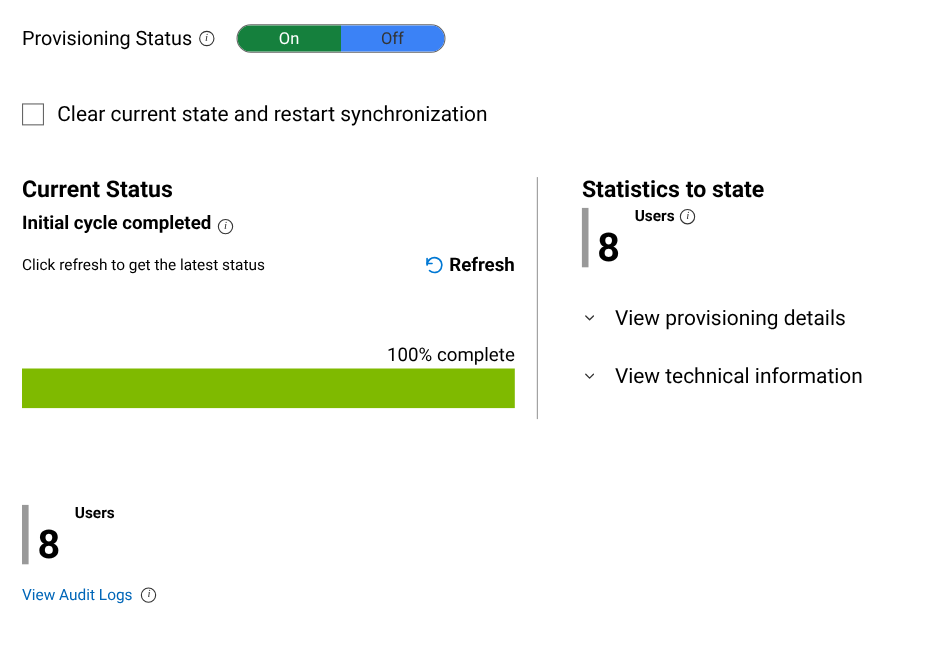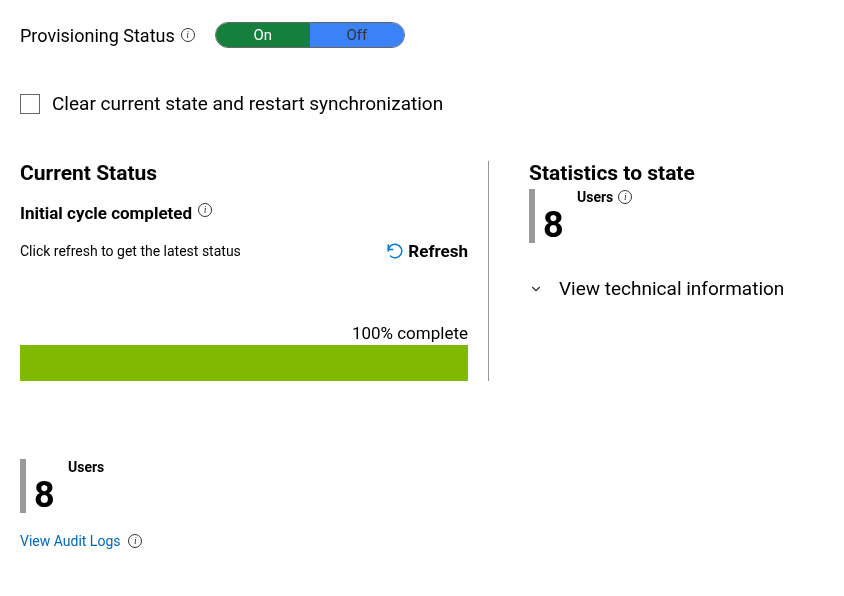--- a/index.html
+++ b/index.html
@@ -105,23 +105,23 @@
       padding-left: 40px;
     }
     .section-heading {
       font-size: 21px;
       font-weight: 700;
       color: #000;
       margin-bottom: 4px;
     }
     .cycle-row {
       display: flex;
-      align-items: flex-start;
+      align-items: flex-end;
       gap: 6px;
-      margin-top: 18px;
+      margin-top: 8px;
     }
     .cycle-label {
       font-size: 17px;
       font-weight: 700;
       color: #000;
     }
     .refresh-row {
       display: flex;
       align-items: center;
       justify-content: space-between;
@@ -274,20 +274,26 @@
       <div class="stat-marker"></div>
       <div class="stat-content">
         <div class="stat-label-row">
           <span class="stat-label">Users</span>
           <span class="info-icon">i</span>
         </div>
         <div class="stat-value">8</div>
       </div>
     </div>
 
+    <div class="expand-row">
+      <svg class="chevron-icon" viewBox="0 0 24 24" fill="none" stroke="#333" stroke-width="2" stroke-linecap="round" stroke-linejoin="round">
+        <polyline points="6 9 12 15 18 9"></polyline>
+      </svg>
+      <span class="expand-label">View provisioning details</span>
+    </div>
 
     <div class="expand-row">
       <svg class="chevron-icon" viewBox="0 0 24 24" fill="none" stroke="#333" stroke-width="2" stroke-linecap="round" stroke-linejoin="round">
         <polyline points="6 9 12 15 18 9"></polyline>
       </svg>
       <span class="expand-label">View technical information</span>
     </div>
   </div>
 </div>
 

